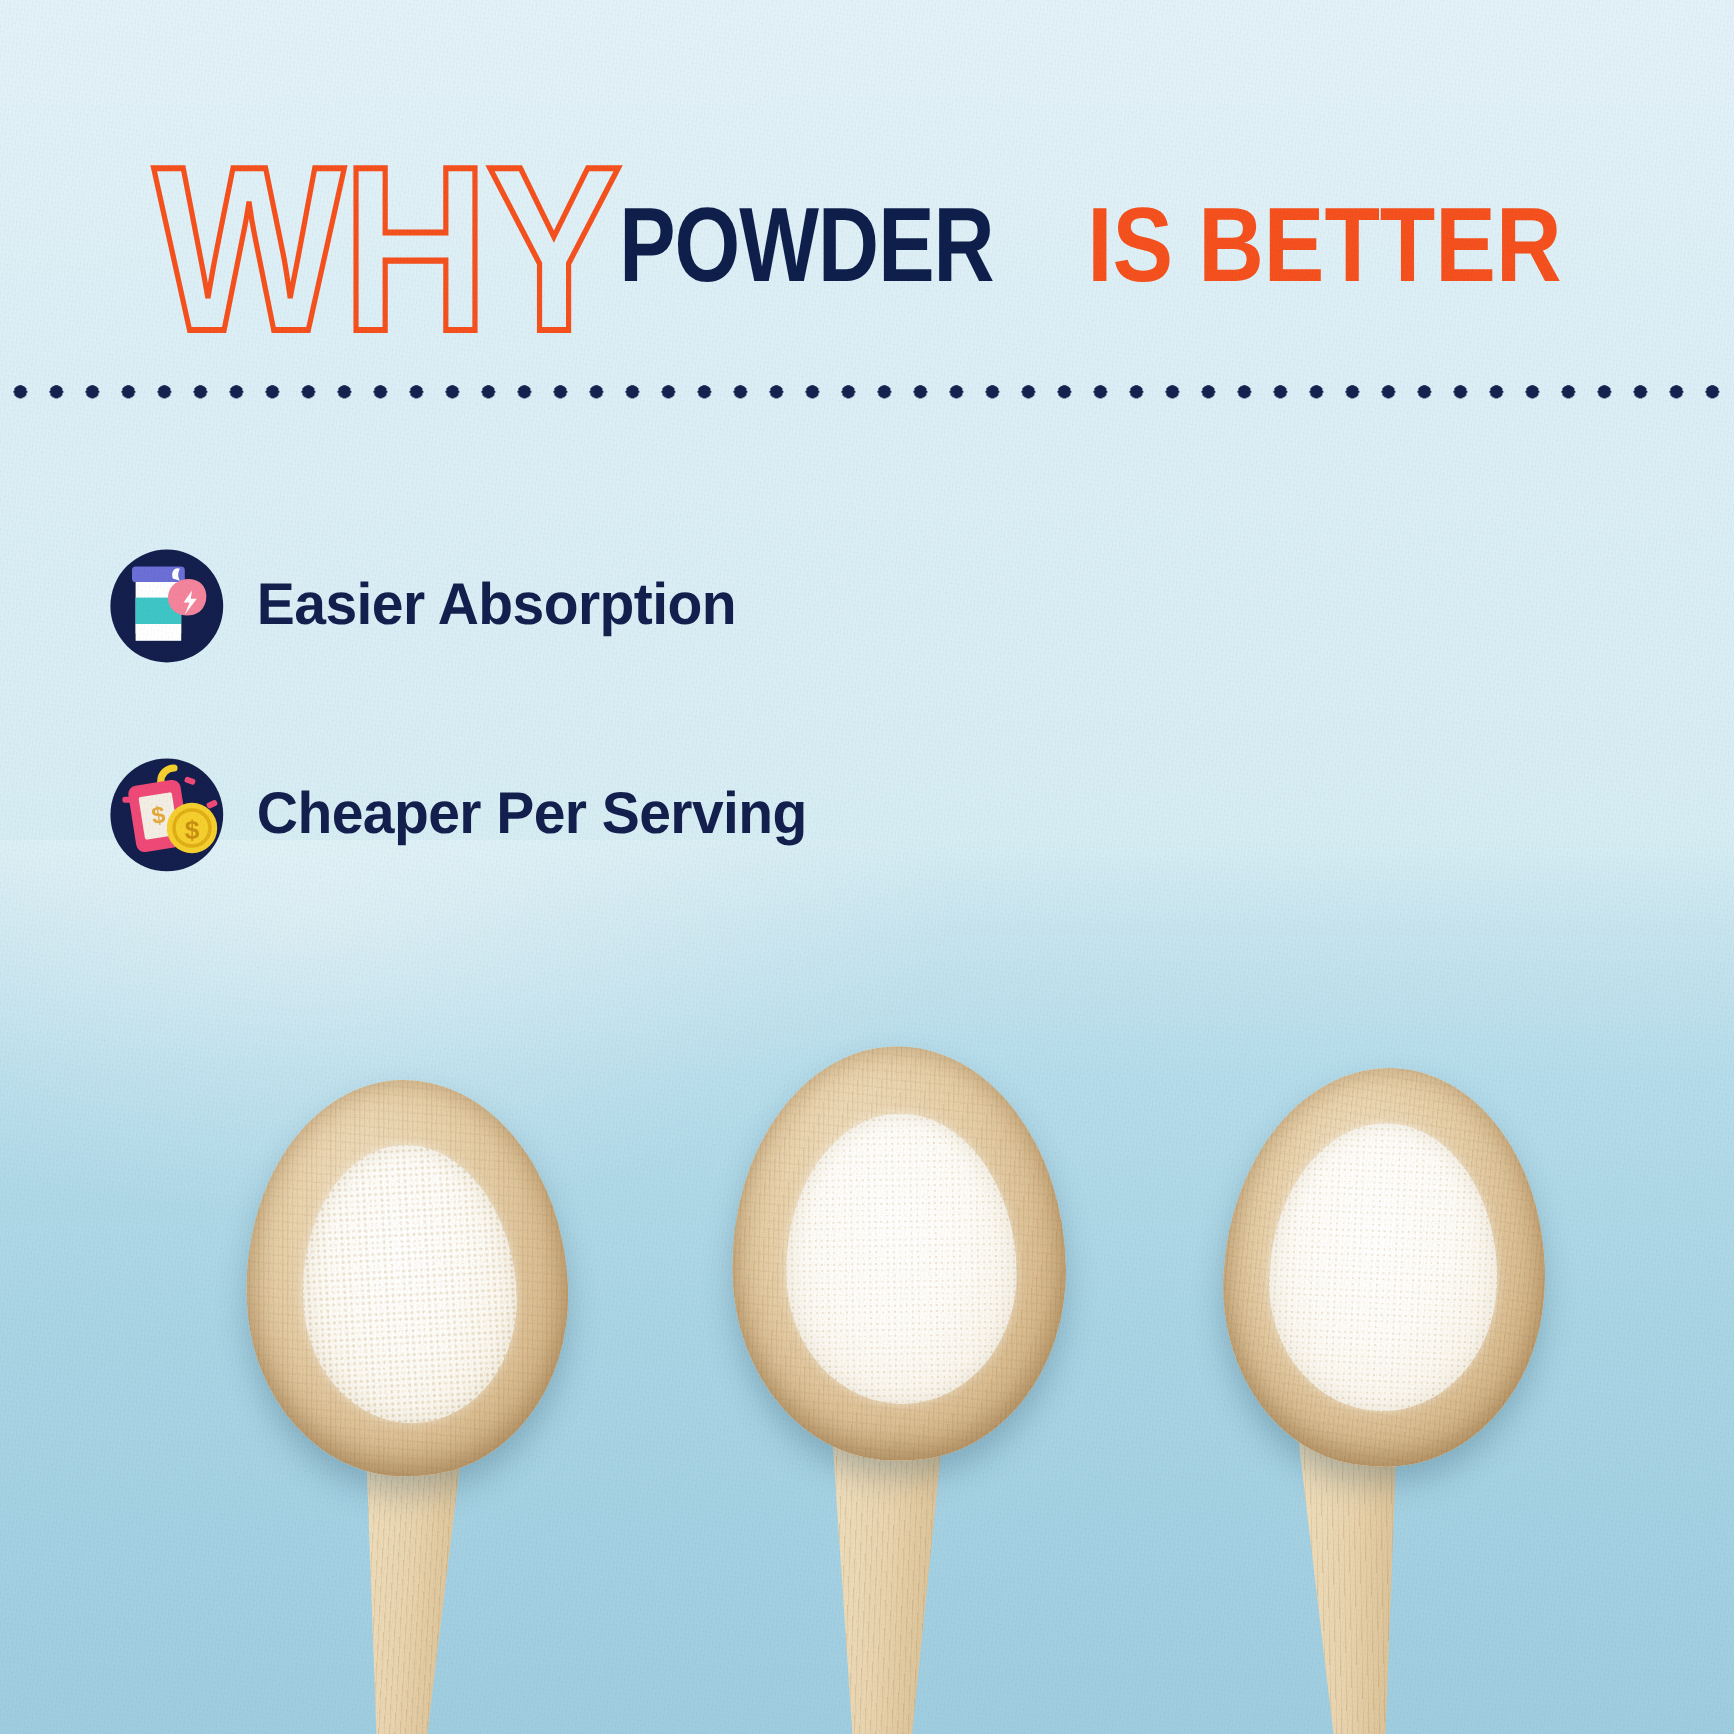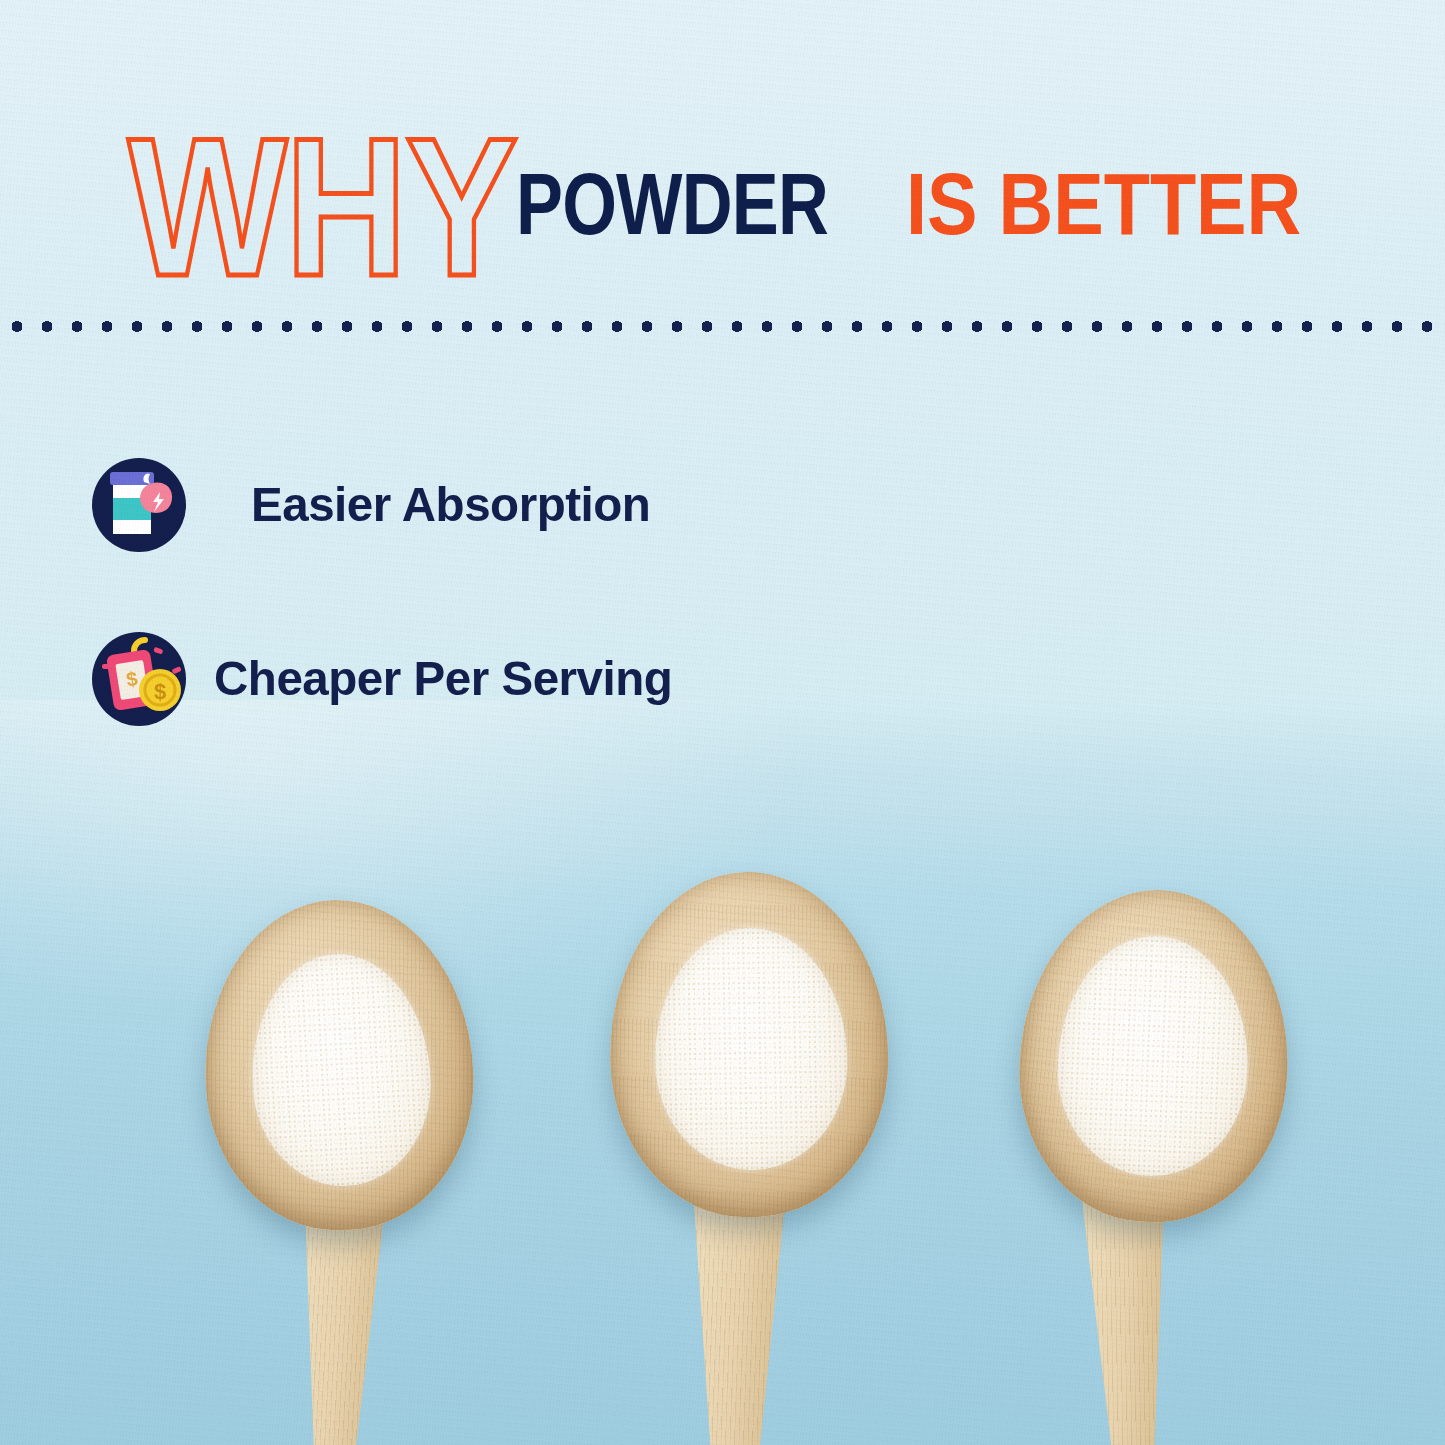--- a/index.html
+++ b/index.html
@@ -73,21 +73,21 @@
     width:100%;height:11px;
     background-image:radial-gradient(circle closest-side, #14224F 99%, transparent 100%);
     background-size:30px 11px;
     background-repeat:repeat-x;
     background-position:2px center;
   }
 
   
   .features{position:absolute;left:0;top:430px;width:1445px;height:330px;}
   .feat{position:absolute;display:flex;align-items:center;}
-  .f1{left:88px;top:22px;gap:37px;}
+  .f1{left:88px;top:22px;}
   .f2{left:752px;top:22px;}
   .f3{left:88px;top:196px;}
   .f4{left:752px;top:196px;}
 
   .icon-wrap{
     width:104px;height:104px;flex:0 0 104px;position:relative;
   }
   .icon-circle{
     position:absolute;left:4px;top:6px;width:94px;height:94px;border-radius:50%;
     background:#141F4D;

